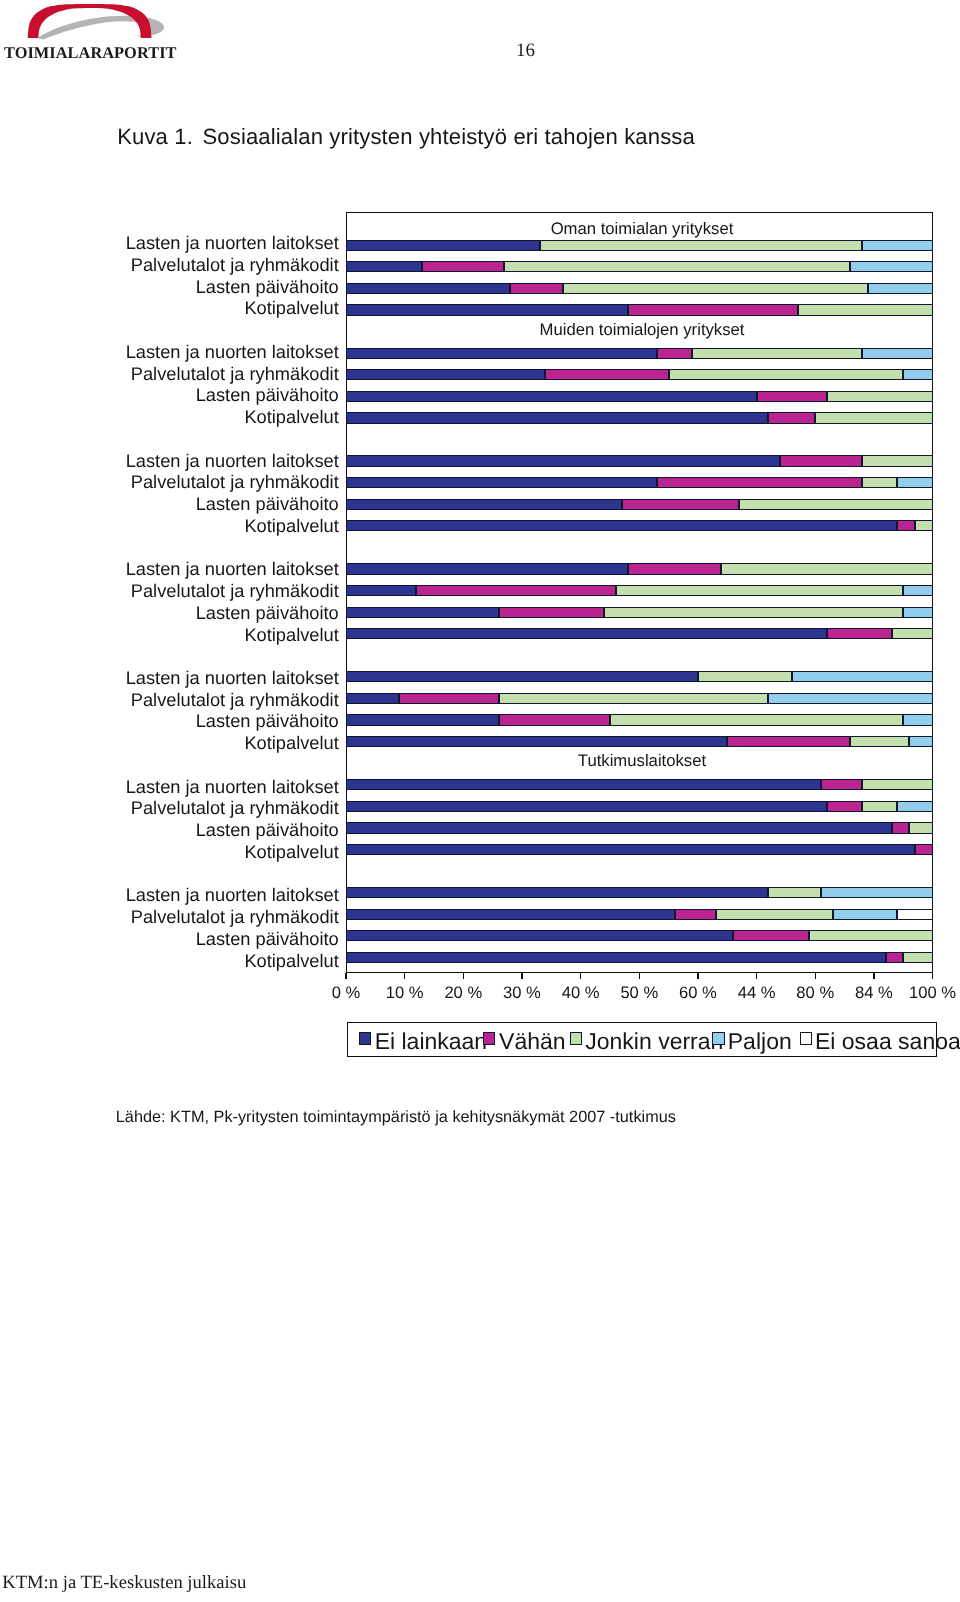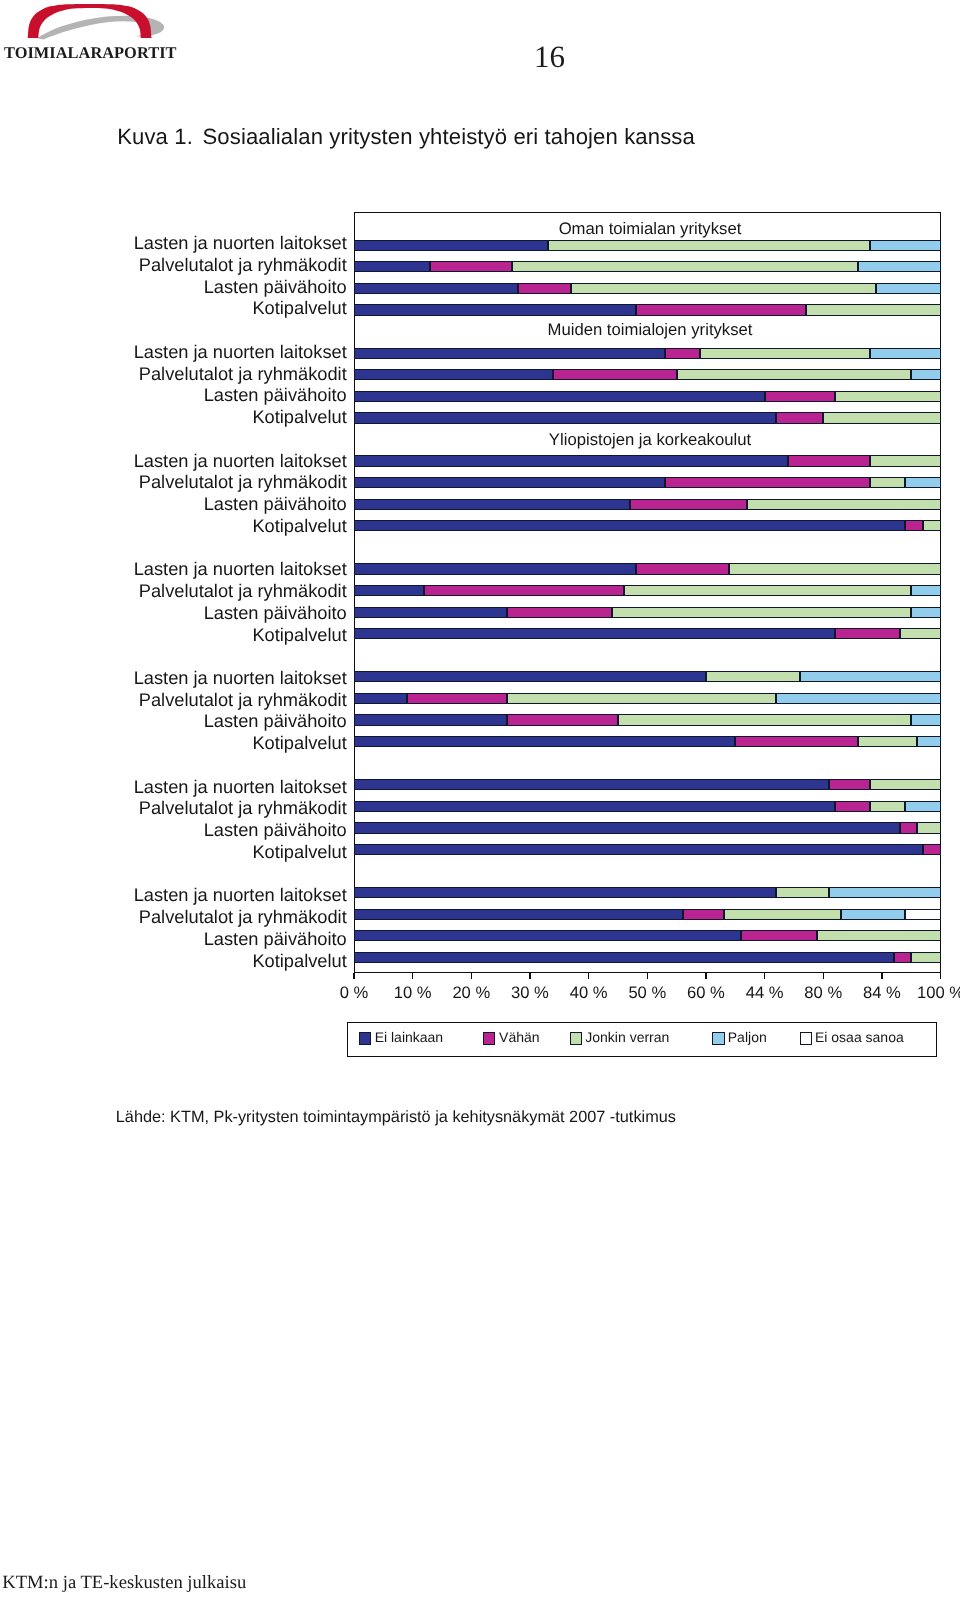--- a/index.html
+++ b/index.html
@@ -10,22 +10,22 @@
        text-rendering:geometricPrecision;}
   .abs{position:absolute;}
 
   
   #logo{left:0px;top:0px;width:200px;height:72px;}
   #logo-mark{position:absolute;left:0px;top:0px;width:180px;height:45px;}
   #logo-word{position:absolute;left:4px;top:45.3px;
        font-family:"Liberation Serif",serif;font-weight:bold;
        font-size:16.4px;letter-spacing:0.02px;color:#1b1b1b;
        white-space:nowrap;line-height:1;}
-  #page-number{left:534px;top:41.0px;font-family:"Liberation Serif",serif;
-       font-size:31px;color:#1b1b1b;line-height:1;}
+  #page-number{left:516px;top:41.0px;font-family:"Liberation Serif",serif;
+       font-size:19px;color:#1b1b1b;line-height:1;}
 
   
   #caption{left:117.2px;top:125.5px;font-size:22.10px;color:#161616;
        white-space:nowrap;line-height:1;letter-spacing:0.12px;}
   #caption .gap{display:inline-block;width:9.5px;}
 
   
   .plot-border{position:absolute;border:1.3px solid #0f0f0f;box-sizing:border-box;
        background:#ffffff;}
   .cat-label{position:absolute;text-align:right;font-size:18.25px;
@@ -38,21 +38,21 @@
   .tick{position:absolute;width:1.3px;background:#0f0f0f;}
   .xlab{position:absolute;font-size:16.60px;color:#161616;text-align:center;
        white-space:nowrap;line-height:1;}
 
   
   #legend{position:absolute;box-sizing:border-box;border:1.4px solid #0f0f0f;
        background:#ffffff;}
   .leg-item{position:absolute;white-space:nowrap;line-height:1;}
   .leg-sw{position:absolute;width:12.2px;height:12.4px;box-sizing:border-box;
        border:1.3px solid #10162c;}
-  .leg-txt{position:absolute;font-size:14px;color:#161616;line-height:1;}
+  .leg-txt{position:absolute;font-size:23px;color:#161616;line-height:1;}
 
   
   #source{left:115.8px;top:1109.2px;font-size:16.30px;color:#161616;
        white-space:nowrap;line-height:1;}
   #footer-text{left:2.3px;top:1574.3px;font-family:"Liberation Serif",serif;
        font-size:18.6px;color:#1b1b1b;white-space:nowrap;line-height:1;}
 </style>
 </head>
 <body>
 
@@ -60,21 +60,21 @@
   <svg id="logo-mark" viewBox="0 0 180 45" width="180" height="45">
     <path d="M37.0 38.2C50.0 29.6 70.5 21.8 94.5 18.2C118.5 14.6 141.8 15.2 154.4 19.6C163.7 22.8 166.6 27.2 162.2 30.9C158.0 34.4 148.2 36.6 136.6 36.4C144.8 34.3 149.3 31.4 149.1 28.6C148.9 25.6 143.4 23.1 134.2 21.8C122.5 20.2 105.8 21.6 89.5 25.2C72.5 28.9 54.8 34.4 43.6 39.4Z" fill="#b4b4b4"></path>
     <path d="M27.7 38.0C27.9 36.0 28.2 29.2 28.9 26.0C29.6 22.8 30.5 20.6 31.8 18.5C33.1 16.4 34.6 14.7 36.5 13.1C38.4 11.5 40.5 10.2 43.0 9.0C45.5 7.8 48.3 6.9 51.8 6.1C55.3 5.3 57.5 4.8 63.8 4.4C70.1 4.0 81.0 3.9 89.6 3.9C98.2 3.9 109.1 4.0 115.4 4.4C121.7 4.8 123.9 5.3 127.4 6.1C130.9 6.9 133.6 7.8 136.2 9.0C138.8 10.2 140.8 11.5 142.7 13.1C144.6 14.7 146.1 16.4 147.4 18.5C148.7 20.6 149.6 22.8 150.3 26.0C151.0 29.2 151.3 36.0 151.5 38.0L140.9 38.0C140.7 36.5 140.5 31.8 139.8 29.2C139.1 26.6 138.0 24.6 136.7 22.7C135.3 20.8 133.7 19.1 131.7 17.5C129.7 15.9 127.4 14.6 124.8 13.4C122.2 12.2 119.3 11.2 116.0 10.4C112.7 9.6 109.6 9.0 105.2 8.6C100.8 8.2 94.8 8.0 89.6 8.0C84.4 8.0 78.4 8.2 74.0 8.6C69.6 9.0 66.5 9.6 63.2 10.4C59.9 11.2 57.0 12.2 54.4 13.4C51.8 14.6 49.5 15.9 47.5 17.5C45.5 19.1 43.9 20.8 42.5 22.7C41.1 24.6 40.1 26.6 39.4 29.2C38.7 31.8 38.5 36.5 38.3 38.0Z" fill="#c8102e"></path>
   </svg>
   <div id="logo-word">TOIMIALARAPORTIT</div>
 </div>
 <div class="abs" id="page-number">16</div>
 
 <div class="abs" id="caption"><span>Kuva 1.</span><span class="gap"></span><span>Sosiaalialan yritysten yhteistyö eri tahojen kanssa</span></div>
 
-<div class="abs" style="left:8px;top:0;width:940px;height:1120px;">
+<div class="abs" style="left:0;top:0;width:940px;height:1120px;">
   <div class="plot-border" style="left:346.0px;top:212.0px;width:586.6px;height:760.8px;"></div>
   <div class="grp-label" style="left:348.70px;top:220.65px;width:586.60px;">Oman toimialan yritykset</div>
   <div class="cat-label" style="left:70.00px;top:234.24px;width:268.75px;">Lasten ja nuorten laitokset</div>
   <div class="bar" style="left:346.00px;top:239.70px;width:586.60px;height:11.20px;">
     <div class="seg" style="left:0.00px;width:193.58px;background:#2E3590;"></div>
     <div class="seg" style="left:193.58px;width:322.63px;background:#C4DFAE;"></div>
     <div class="seg" style="left:516.21px;width:70.39px;background:#92CDEC;"></div>
   </div>
   <div class="cat-label" style="left:70.00px;top:255.97px;width:268.75px;">Palvelutalot ja ryhmäkodit</div>
   <div class="bar" style="left:346.00px;top:261.28px;width:586.60px;height:11.20px;">
@@ -116,21 +116,20 @@
     <div class="seg" style="left:0.00px;width:410.62px;background:#2E3590;"></div>
     <div class="seg" style="left:410.62px;width:70.39px;background:#BA2490;"></div>
     <div class="seg" style="left:481.01px;width:105.59px;background:#C4DFAE;"></div>
   </div>
   <div class="cat-label" style="left:70.00px;top:408.13px;width:268.75px;">Kotipalvelut</div>
   <div class="bar" style="left:346.00px;top:412.33px;width:586.60px;height:11.20px;">
     <div class="seg" style="left:0.00px;width:422.35px;background:#2E3590;"></div>
     <div class="seg" style="left:422.35px;width:46.93px;background:#BA2490;"></div>
     <div class="seg" style="left:469.28px;width:117.32px;background:#C4DFAE;"></div>
   </div>
-  <div class="grp-label" style="left:348.70px;top:432.20px;width:586.60px;">Yliopistojen ja korkeakoulut</div>
   <div class="cat-label" style="left:70.00px;top:451.61px;width:268.75px;">Lasten ja nuorten laitokset</div>
   <div class="bar" style="left:346.00px;top:455.49px;width:586.60px;height:11.20px;">
     <div class="seg" style="left:0.00px;width:434.08px;background:#2E3590;"></div>
     <div class="seg" style="left:434.08px;width:82.12px;background:#BA2490;"></div>
     <div class="seg" style="left:516.21px;width:70.39px;background:#C4DFAE;"></div>
   </div>
   <div class="cat-label" style="left:70.00px;top:473.35px;width:268.75px;">Palvelutalot ja ryhmäkodit</div>
   <div class="bar" style="left:346.00px;top:477.07px;width:586.60px;height:11.20px;">
     <div class="seg" style="left:0.00px;width:310.90px;background:#2E3590;"></div>
     <div class="seg" style="left:310.90px;width:205.31px;background:#BA2490;"></div>
@@ -195,20 +194,21 @@
     <div class="seg" style="left:263.97px;width:293.30px;background:#C4DFAE;"></div>
     <div class="seg" style="left:557.27px;width:29.33px;background:#92CDEC;"></div>
   </div>
   <div class="cat-label" style="left:70.00px;top:734.19px;width:268.75px;">Kotipalvelut</div>
   <div class="bar" style="left:346.00px;top:736.01px;width:586.60px;height:11.20px;">
     <div class="seg" style="left:0.00px;width:381.29px;background:#2E3590;"></div>
     <div class="seg" style="left:381.29px;width:123.19px;background:#BA2490;"></div>
     <div class="seg" style="left:504.48px;width:58.66px;background:#C4DFAE;"></div>
     <div class="seg" style="left:563.14px;width:23.46px;background:#92CDEC;"></div>
   </div>
+  <div class="grp-label" style="left:348.70px;top:753.40px;width:586.60px;">Tutkimuslaitokset</div>
   <div class="cat-label" style="left:70.00px;top:777.67px;width:268.75px;">Lasten ja nuorten laitokset</div>
   <div class="bar" style="left:346.00px;top:779.17px;width:586.60px;height:11.20px;">
     <div class="seg" style="left:0.00px;width:475.15px;background:#2E3590;"></div>
     <div class="seg" style="left:475.15px;width:41.06px;background:#BA2490;"></div>
     <div class="seg" style="left:516.21px;width:70.39px;background:#C4DFAE;"></div>
   </div>
   <div class="cat-label" style="left:70.00px;top:799.40px;width:268.75px;">Palvelutalot ja ryhmäkodit</div>
   <div class="bar" style="left:346.00px;top:800.75px;width:586.60px;height:11.20px;">
     <div class="seg" style="left:0.00px;width:481.01px;background:#2E3590;"></div>
     <div class="seg" style="left:481.01px;width:35.20px;background:#BA2490;"></div>

